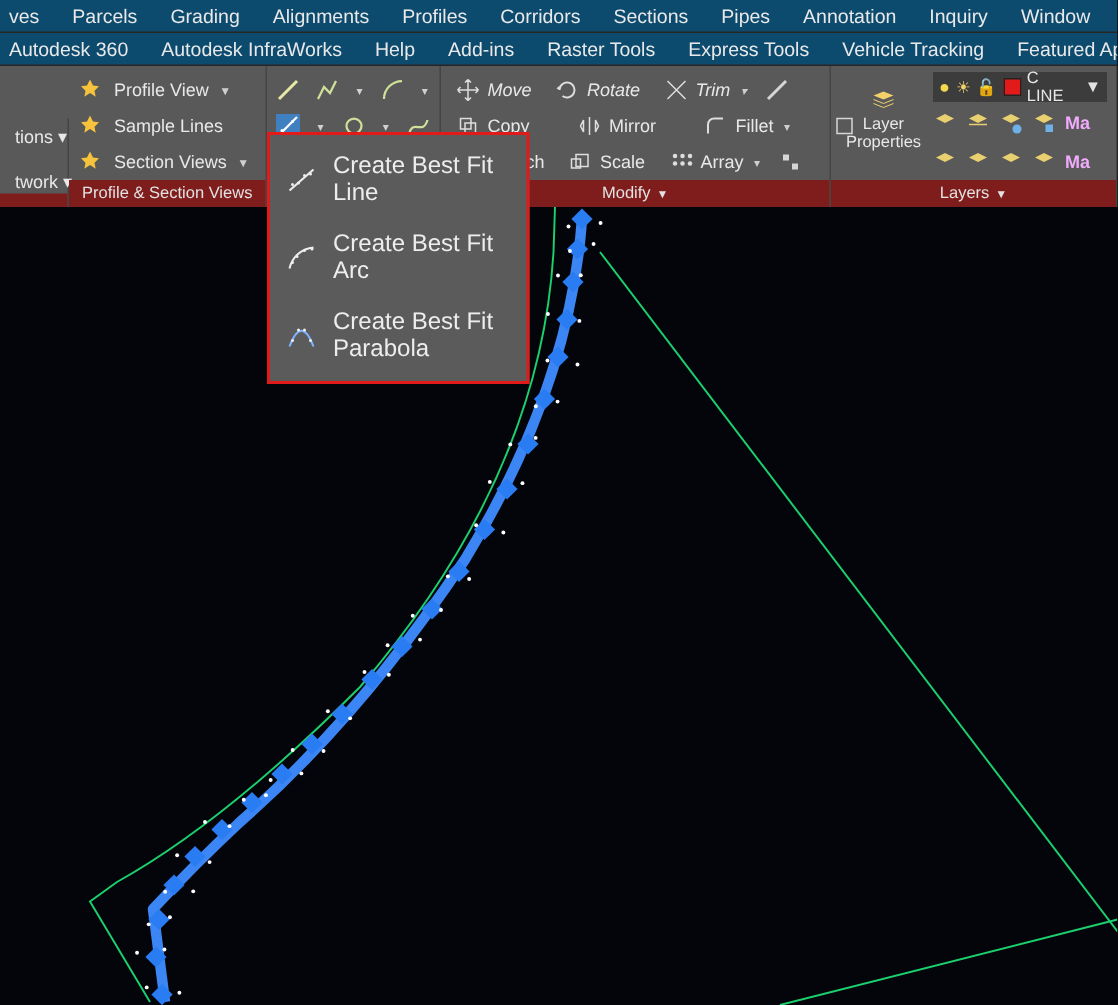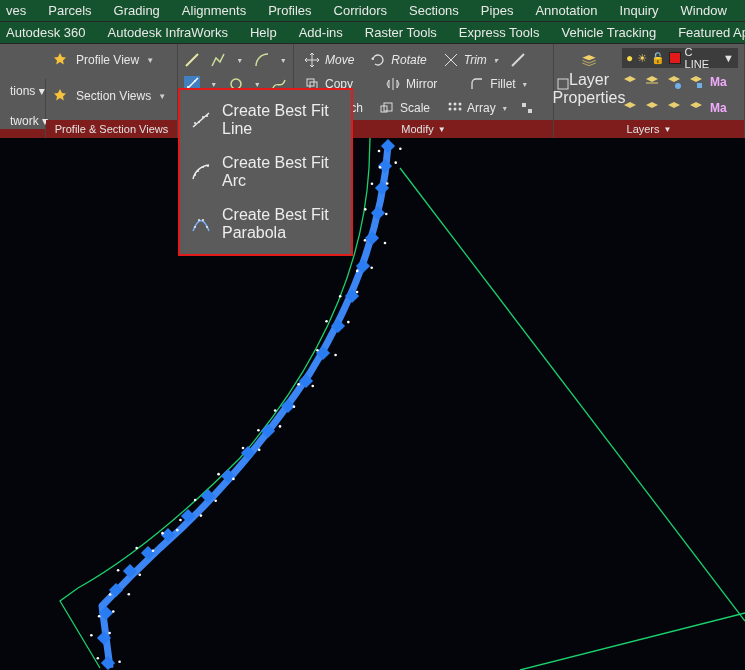--- a/index.html
+++ b/index.html
@@ -1,19 +1,19 @@
 <!DOCTYPE html>
 <html><head>
 <meta charset="utf-8">
 <style>
   * { box-sizing: border-box; margin: 0; padding: 0; font-family: "Segoe UI", Arial, sans-serif; }
   body { width: 745px; height: 670px; background: #04050a; overflow: hidden; position: relative; }
 
   
-  .menubar { background: #14532d; color: #e9e9e9; font-size: 13px; height: 22px; display: flex; align-items: center; padding-left: 6px; gap: 22px; border-bottom: 1px solid #262626; overflow: hidden; white-space: nowrap; }
+  .menubar { background: #0c4a6e; color: #e9e9e9; font-size: 13px; height: 22px; display: flex; align-items: center; padding-left: 6px; gap: 22px; border-bottom: 1px solid #262626; overflow: hidden; white-space: nowrap; }
   .menubar .mi { cursor: default; }
 
   
   .ribbon { background: #595959; color: #e8e8e8; font-size: 12px; height: 94px; display: flex; position: relative; }
   .panel { border-right: 1px solid #454545; display: flex; flex-direction: column; justify-content: space-between; padding: 4px 6px 0 6px; position: relative; }
   .panel-title { text-align: center; font-size: 11px; color: #e2e2e2; background: #7f1d1d; margin: 0 -6px; padding: 3px 0; display: flex; justify-content: center; align-items: center; gap: 4px; }
   .panel-title .chev { font-size: 8px; }
   .row { display: flex; align-items: center; gap: 4px; height: 24px; }
   .btn { display: flex; align-items: center; gap: 5px; padding: 1px 4px; white-space: nowrap; cursor: default; }
   .btn .drop { font-size: 8px; padding-left: 2px; color:#cfcfcf; }
@@ -29,21 +29,21 @@
   .flyitem { display:flex; align-items:center; gap:10px; padding:8px 10px; color:#ededed; font-size:16px; }
   .flyitem .fic { width:22px; height:20px; display:flex; align-items:center; justify-content:center; }
   .flyitem .fic svg { width:22px; height:20px; }
 
   
   .sw { width:12px; height:12px; border:1px solid #222; }
   .layerrow { background:#3c3c3c; color:#e3e3e3; font-size:11px; display:flex; align-items:center; padding:1px 4px; gap:4px; height:20px; }
   .bulb { color:#f5d84b; font-size:12px; }
 
   
-  .bigbtn { width:58px; height:64px; display:flex; flex-direction:column; align-items:center; justify-content:center; gap:2px; font-size:16px; text-align:center; color:#e6e6e6; }
+  .bigbtn { width:58px; height:64px; display:flex; flex-direction:column; align-items:center; justify-content:center; gap:2px; font-size:11px; text-align:center; color:#e6e6e6; }
 
   
   .darr { width:12px; text-align:center; color:#d0d0d0; font-size:8px; }
 
   
   .viewport { position:absolute; left:0; top:138px; width:745px; height:532px; background:#04050a; }
   .viewport svg { width:100%; height:100%; }
 
   
   .green { stroke:#1bd06e; stroke-width:1.3; fill:none; }
@@ -99,20 +99,30 @@
   <div class="panel" style="width:132px;">
     <div class="row">
       <span class="ic ic-star">
           <svg viewBox="0 0 16 16">
             <path d="M8 1l2 4 4 .5-3 3 .8 4L8 10l-3.8 2.5.8-4-3-3 4-.5z"></path>
           </svg>
         </span>
       <span class="btn">
           <span class="lbl">Profile View</span>
           <span class="drop">▼</span>
+        </span>
+    </div>
+    <div class="row">
+      <span class="ic ic-star">
+          <svg viewBox="0 0 16 16">
+            <path d="M8 1l2 4 4 .5-3 3 .8 4L8 10l-3.8 2.5.8-4-3-3 4-.5z"></path>
+          </svg>
+        </span>
+      <span class="btn">
+          <span class="lbl">Sample Lines</span>
         </span>
     </div>
     <div class="row">
       <span class="ic ic-star">
           <svg viewBox="0 0 16 16">
             <path d="M8 1l2 4 4 .5-3 3 .8 4L8 10l-3.8 2.5.8-4-3-3 4-.5z"></path>
           </svg>
         </span>
       <span class="btn">
           <span class="lbl">Section Views</span>

